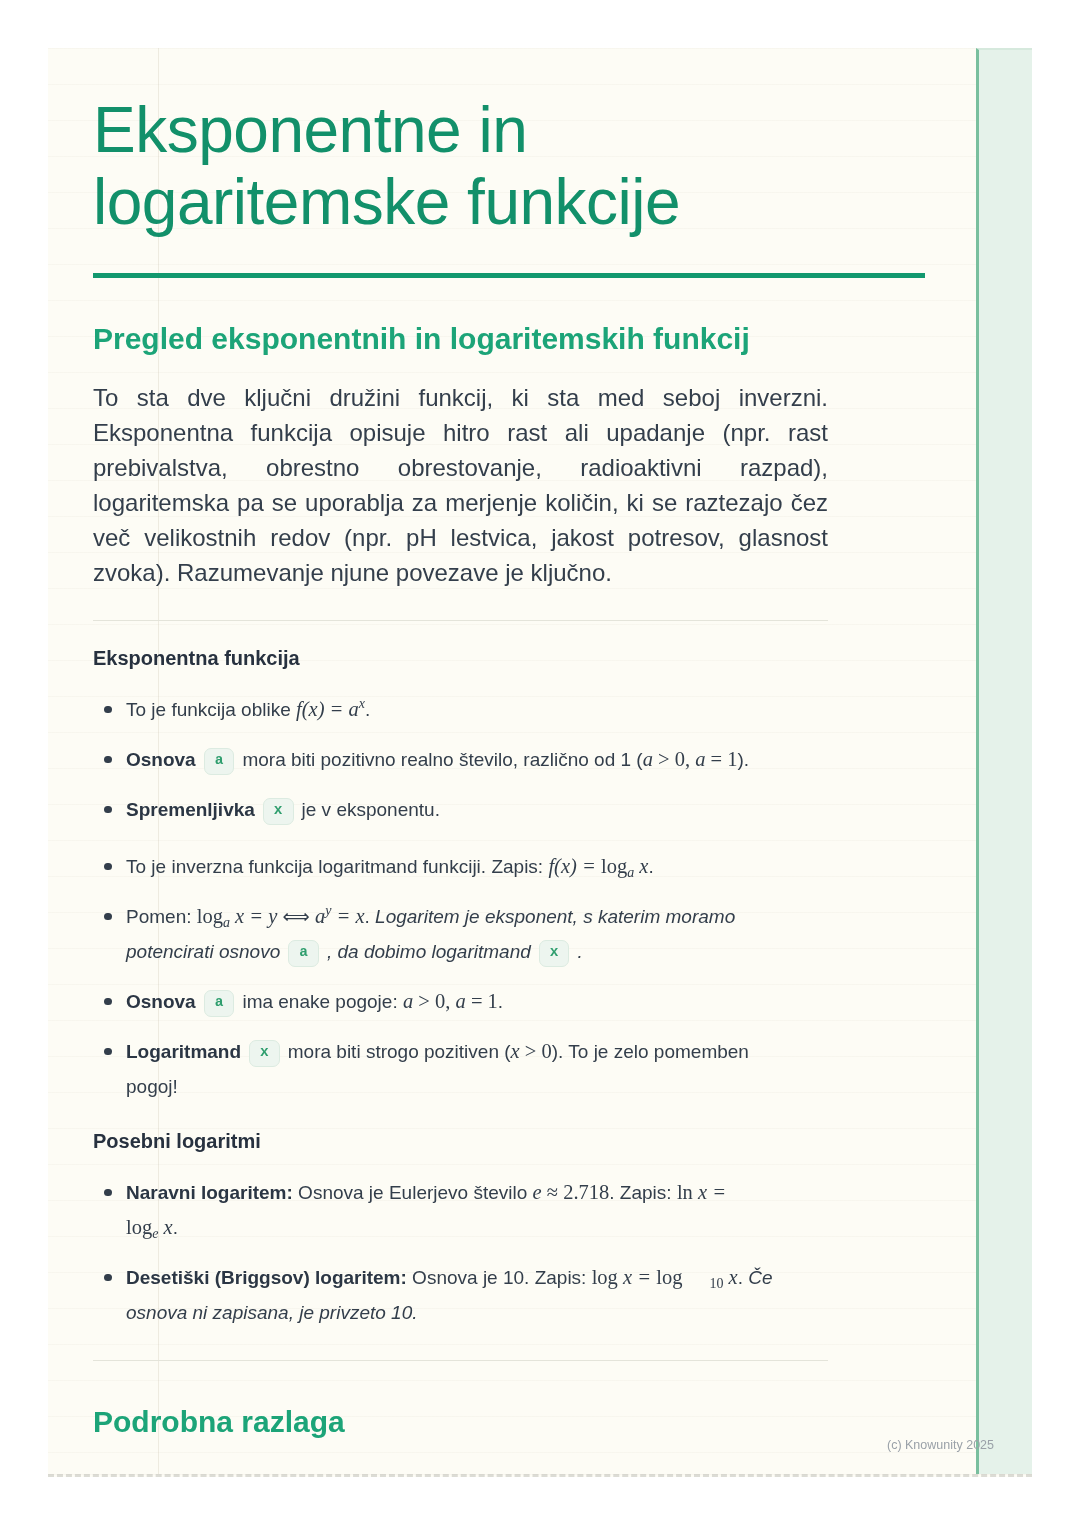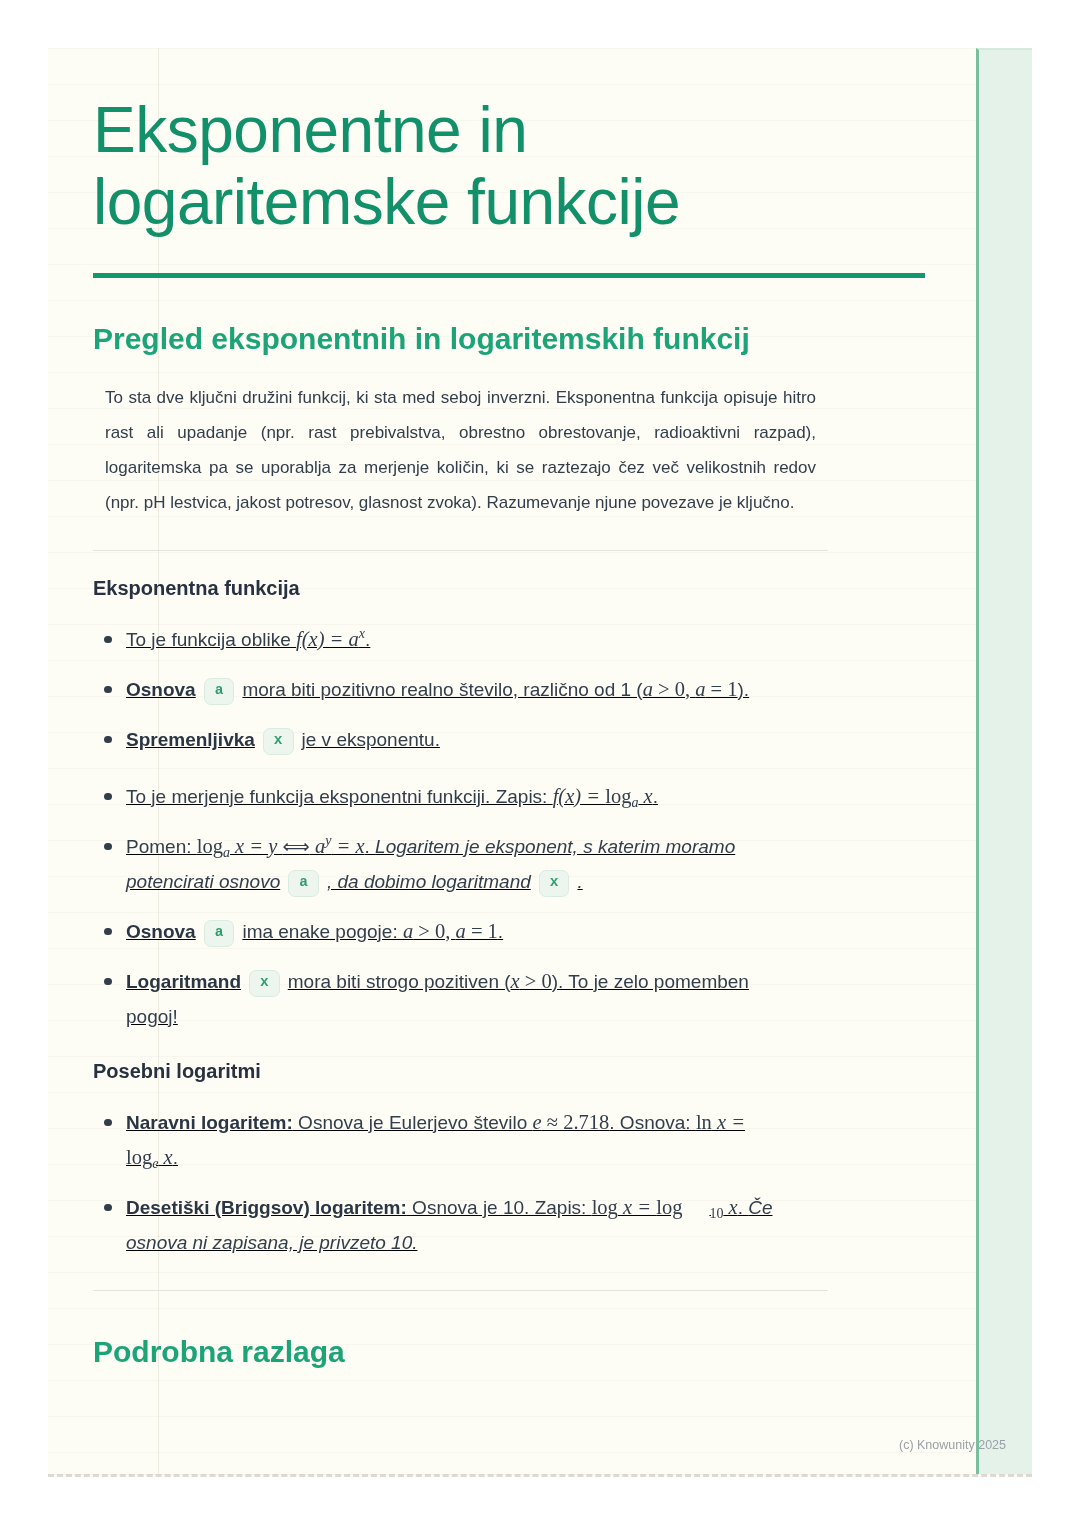--- a/index.html
+++ b/index.html
@@ -46,37 +46,37 @@
     width: 832px; height: 5px;
     background: #12986e;
     margin-top: 34px;
   }
   h2 {
     margin: 44px 0 0;
     font-size: 30px; font-weight: 700;
     color: #1ca478;
   }
   .intro {
-    margin: 24px 12px 0;
-    font-size: 17px; line-height: 35px;
+    margin: 24px 0 0;
+    font-size: 24px; line-height: 35px;
     color: #333e4b;
     text-align: justify;
   }
   .divider {
     border: none; border-top: 1px solid #e4e4da;
     margin: 30px 0 0; width: 735px;
   }
   h3 {
     margin: 26px 0 0;
     font-size: 20px; font-weight: 700;
     color: #27313f;
   }
   ul {
     list-style: none;
-    margin: 22px 0 0; padding: 0 0 0 33px; text-decoration: underline;
+    margin: 22px 0 0; padding: 0 0 0 33px;
   }
   li {
     position: relative;
     font-size: 19px; line-height: 35px;
     color: #333e4b;
     margin: 0 0 15px;
   }
   li:last-child { margin-bottom: 0; }
   li::before {
     content: "";
@@ -107,21 +107,21 @@
   .msb, .msbu, .msp {
     font-family: "Liberation Serif", "DejaVu Serif", serif;
     font-size: 14px;
   }
   .msb { font-style: italic; vertical-align: -4px; }
   .msbu { vertical-align: -4px; margin-left: 27px; }
   .msp { font-style: italic; vertical-align: 8px; }
   sup.msp, sub.msb, sub.msbu { line-height: 0; }
   .arr { font-family: "DejaVu Sans", sans-serif; font-size: 19px; }
   .footer {
-    position: absolute; top: 1390px; right: 26px;
+    position: absolute; top: 1390px; right: 38px;
     font-size: 12.5px; color: #9aa1a8;
     z-index: 2;
     margin-left: 28px;
   }
 </style>
 </head>
 <body>
 
 <div class="page">
   <div class="fold-line"></div>
@@ -138,29 +138,29 @@
 
 
     <h3>Eksponentna funkcija</h3>
     <ul>
       <li><span>To je funkcija oblike </span><span class="mi">f(x) = a</span><sup class="msp">x</sup><span>.</span></li>
       <li><span class="b">Osnova</span><span class="chip">a</span><span>mora biti pozitivno realno število, različno od 1 (</span><span class="mi">a</span><span class="mu"> &gt; 0, </span><span class="mi">a</span><span class="mu"> = 1</span><span>).</span></li>
       <li><span class="b">Spremenljivka</span><span class="chip">x</span><span>je v eksponentu.</span></li>
     </ul>
 
     <ul>
-      <li><span>To je merjenje funkcija eksponentni funkciji. Zapis: </span><span class="mi">f(x) = </span><span class="mop">log</span><sub class="msb">a</sub><span class="mi"> x</span><span>.</span></li>
+      <li><span>To je inverzna funkcija logaritmand funkciji. Zapis: </span><span class="mi">f(x) = </span><span class="mop">log</span><sub class="msb">a</sub><span class="mi"> x</span><span>.</span></li>
       <li><span>Pomen: </span><span class="mop">log</span><sub class="msb">a</sub><span class="mi"> x = y </span><span class="arr">⟺</span><span class="mi"> a</span><sup class="msp">y</sup><span class="mi"> = x</span><span>. </span><span class="em">Logaritem je eksponent, s katerim moramo</span><br><span class="em">potencirati osnovo</span><span class="chip">a</span><span class="em">, da dobimo logaritmand</span><span class="chip">x</span><span class="em">.</span></li>
       <li><span class="b">Osnova</span><span class="chip">a</span><span>ima enake pogoje: </span><span class="mi">a</span><span class="mu"> &gt; 0, </span><span class="mi">a</span><span class="mu"> = 1</span><span>.</span></li>
       <li><span class="b">Logaritmand</span><span class="chip">x</span><span>mora biti strogo pozitiven (</span><span class="mi">x</span><span class="mu"> &gt; 0</span><span>). To je zelo pomemben</span><br><span>pogoj!</span></li>
     </ul>
 
     <h3>Posebni logaritmi</h3>
     <ul>
-      <li><span class="b">Naravni logaritem:</span><span> Osnova je Eulerjevo število </span><span class="mi">e</span><span class="mu"> ≈ 2.718</span><span>. Osnova: </span><span class="mop">ln</span><span class="mi"> x =</span><br><span class="mop">log</span><sub class="msb">e</sub><span class="mi"> x</span><span>.</span></li>
+      <li><span class="b">Naravni logaritem:</span><span> Osnova je Eulerjevo število </span><span class="mi">e</span><span class="mu"> ≈ 2.718</span><span>. Zapis: </span><span class="mop">ln</span><span class="mi"> x =</span><br><span class="mop">log</span><sub class="msb">e</sub><span class="mi"> x</span><span>.</span></li>
       <li><span class="b">Desetiški (Briggsov) logaritem:</span><span> Osnova je 10. Zapis: </span><span class="mop">log</span><span class="mi"> x = </span><span class="mop">log</span><sub class="msbu">10</sub><span class="mi"> x</span><span>. </span><span class="em">Če</span><br><span class="em">osnova ni zapisana, je privzeto 10.</span></li>
     </ul>
 
     <hr class="divider">
 
     <h2>Podrobna razlaga</h2>
   </div>
 
   <div class="footer">(c) Knowunity 2025</div>
 </div>

